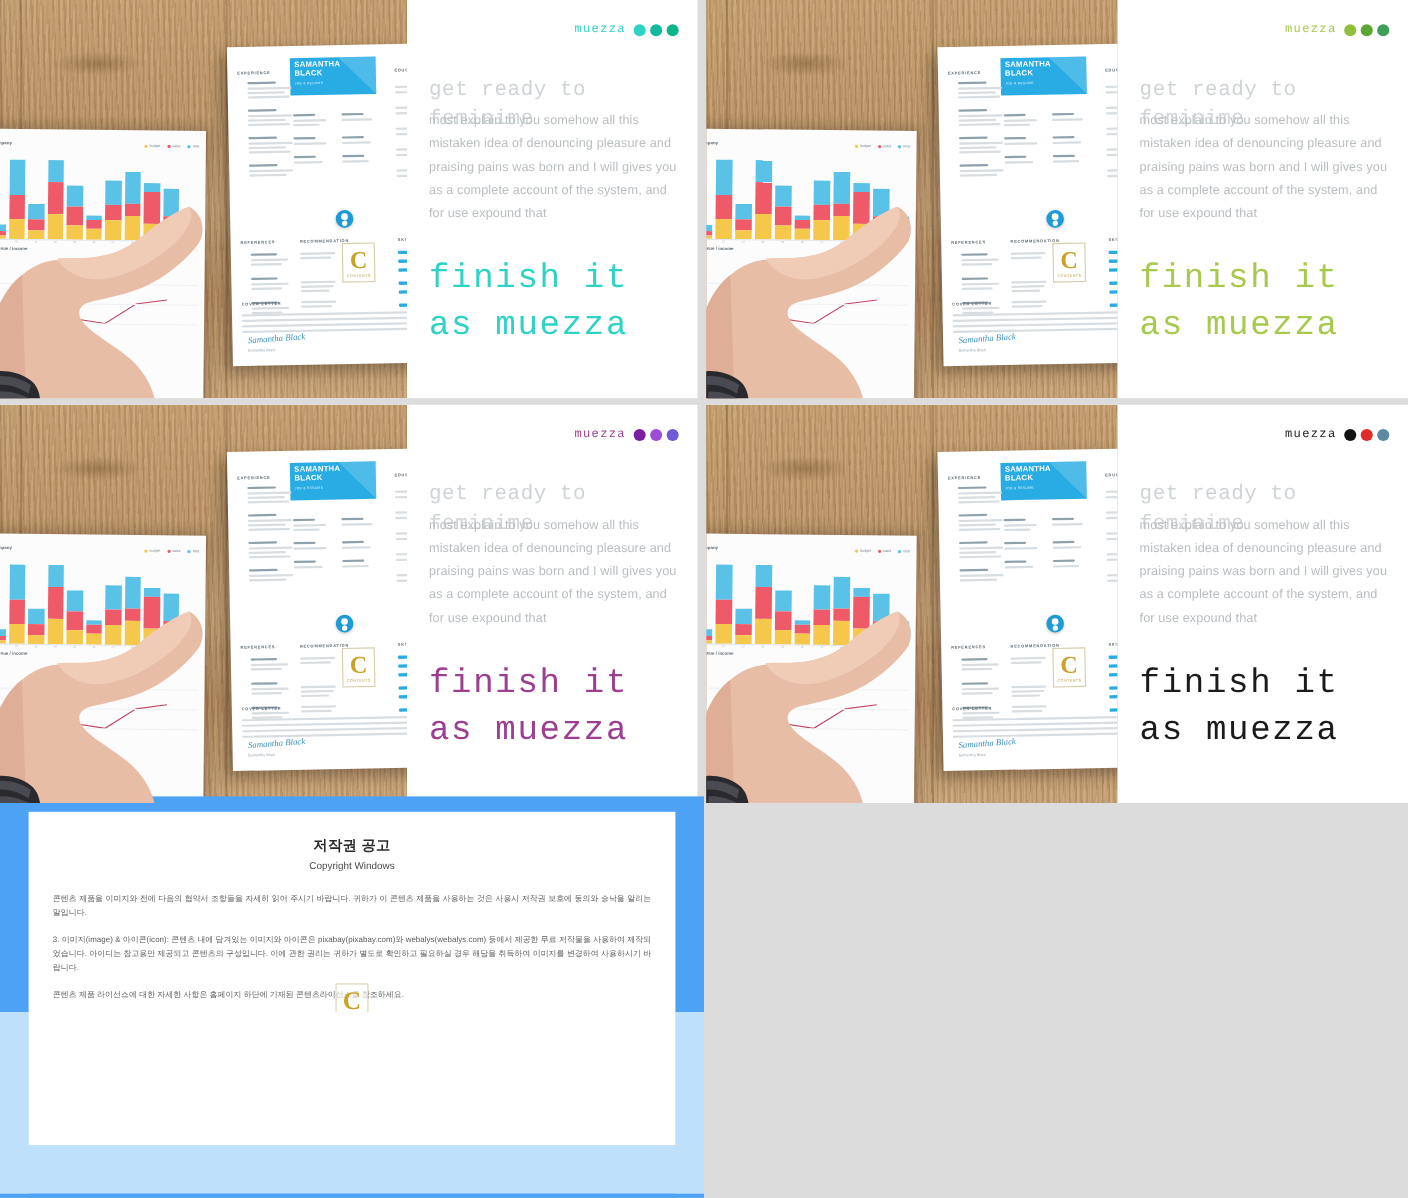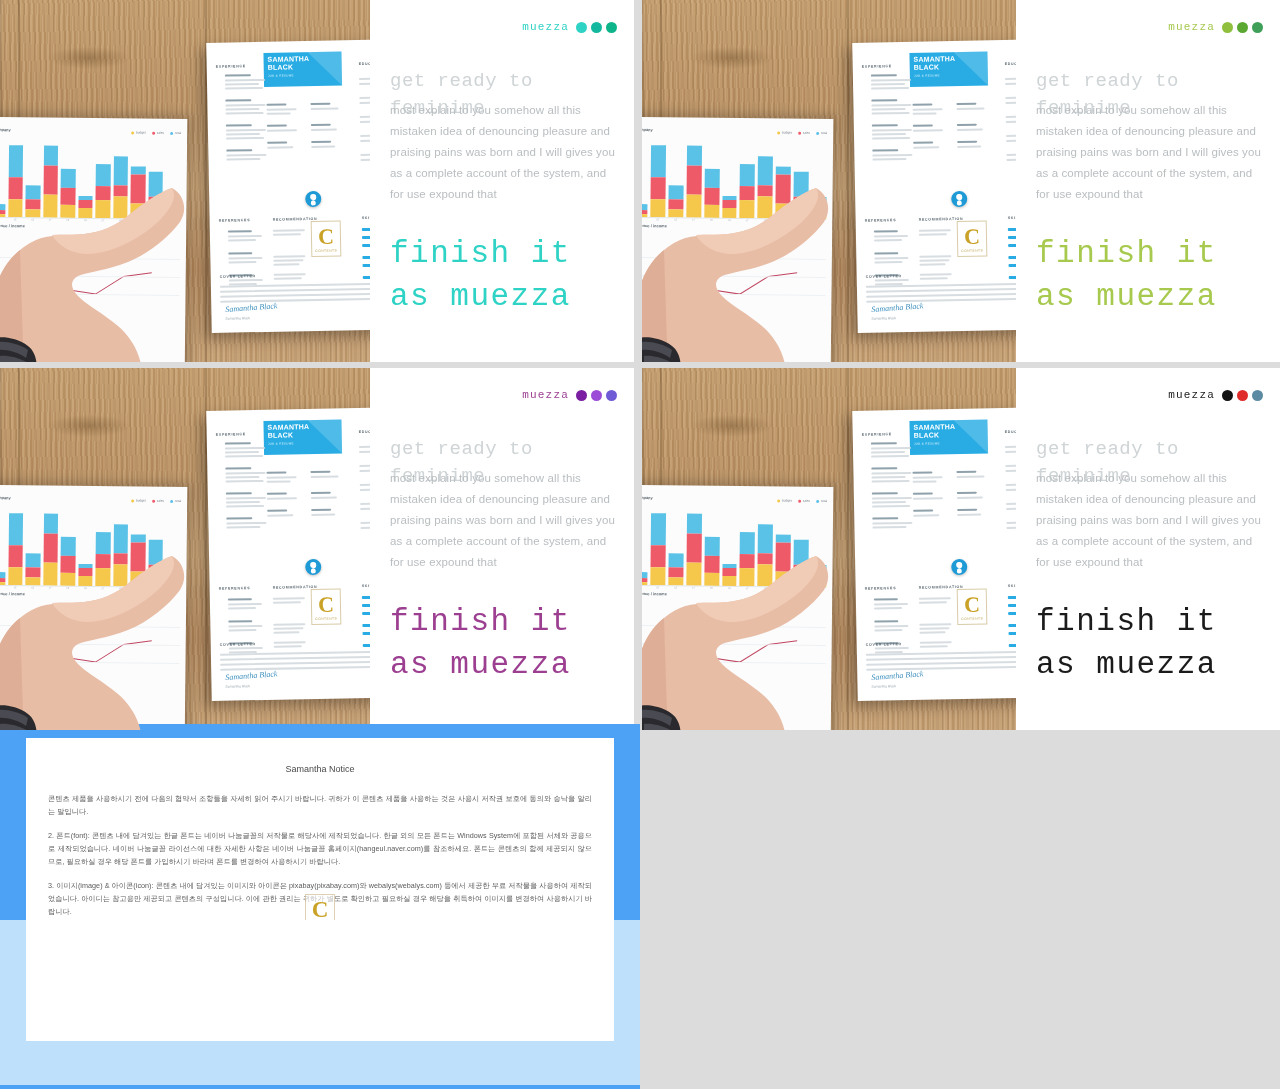--- a/index.html
+++ b/index.html
@@ -1068,24 +1068,24 @@
       </div>
       <div class="headline">get ready to
 feminime</div>
       <div class="para">most explain to you somehow all this mistaken idea of denouncing pleasure and praising pains was born and I will gives you as a complete account of the system, and for use expound that</div>
       <div class="bigline" style="color: rgb(27, 27, 27);">finish it
 as muezza</div>
     </div>
   </div>
     <div class="cr-panel">
     <div class="cr-inner">
-      <div class="cr-subtitle">Samantha Notice</div>
+      <div class="cr-title">저작권 공고</div>
+      <div class="cr-subtitle">Copyright Windows</div>
       <div class="cr-body">
-        <div class="cr-p">콘텐츠 제품을 사용하시기 전에 다음의 협약서 조항들을 자세히 읽어 주시기 바랍니다. 귀하가 이 콘텐츠 제품을 사용하는 것은 사용시 저작권 보호에 동의와 승낙을 알리는 말입니다.</div>
-        <div class="cr-p">2. 폰트(font): 콘텐츠 내에 담겨있는 한글 폰트는 네이버 나눔글꼴의 저작물로 해당사에 제작되었습니다. 한글 외의 모든 폰트는 Windows System에 포함된 서체와 공용으로 제작되었습니다. 네이버 나눔글꼴 라이선스에 대한 자세한 사항은 네이버 나눔글꼴 홈페이지(hangeul.naver.com)를 참조하세요. 폰트는 콘텐츠의 함께 제공되지 않으므로, 필요하실 경우 해당 폰트를 가입하시기 바라며 폰트를 변경하여 사용하시기 바랍니다.</div>
+        <div class="cr-p">콘텐츠 제품을 이미지와 전에 다음의 협약서 조항들을 자세히 읽어 주시기 바랍니다. 귀하가 이 콘텐츠 제품을 사용하는 것은 사용시 저작권 보호에 동의와 승낙을 알리는 말입니다.</div>
         <div class="cr-p">3. 이미지(image) &amp; 아이콘(icon): 콘텐츠 내에 담겨있는 이미지와 아이콘은 pixabay(pixabay.com)와 webalys(webalys.com) 등에서 제공한 무료 저작물을 사용하여 제작되었습니다. 아이디는 참고용만 제공되고 콘텐츠의 구성입니다. 이에 관한 권리는 귀하가 별도로 확인하고 필요하실 경우 해당을 취득하여 이미지를 변경하여 사용하시기 바랍니다.</div>
         <div class="cr-p">콘텐츠 제품 라이선스에 대한 자세한 사항은 홈페이지 하단에 기재된 콘텐츠라이선스를 참조하세요.</div>
       </div>
       <div class="cr-wm">
         <div class="wm-c">C</div>
       </div>
     </div>
   </div>
   <div class="cr-left-strip"></div>
   <div class="cr-right-strip"></div>

